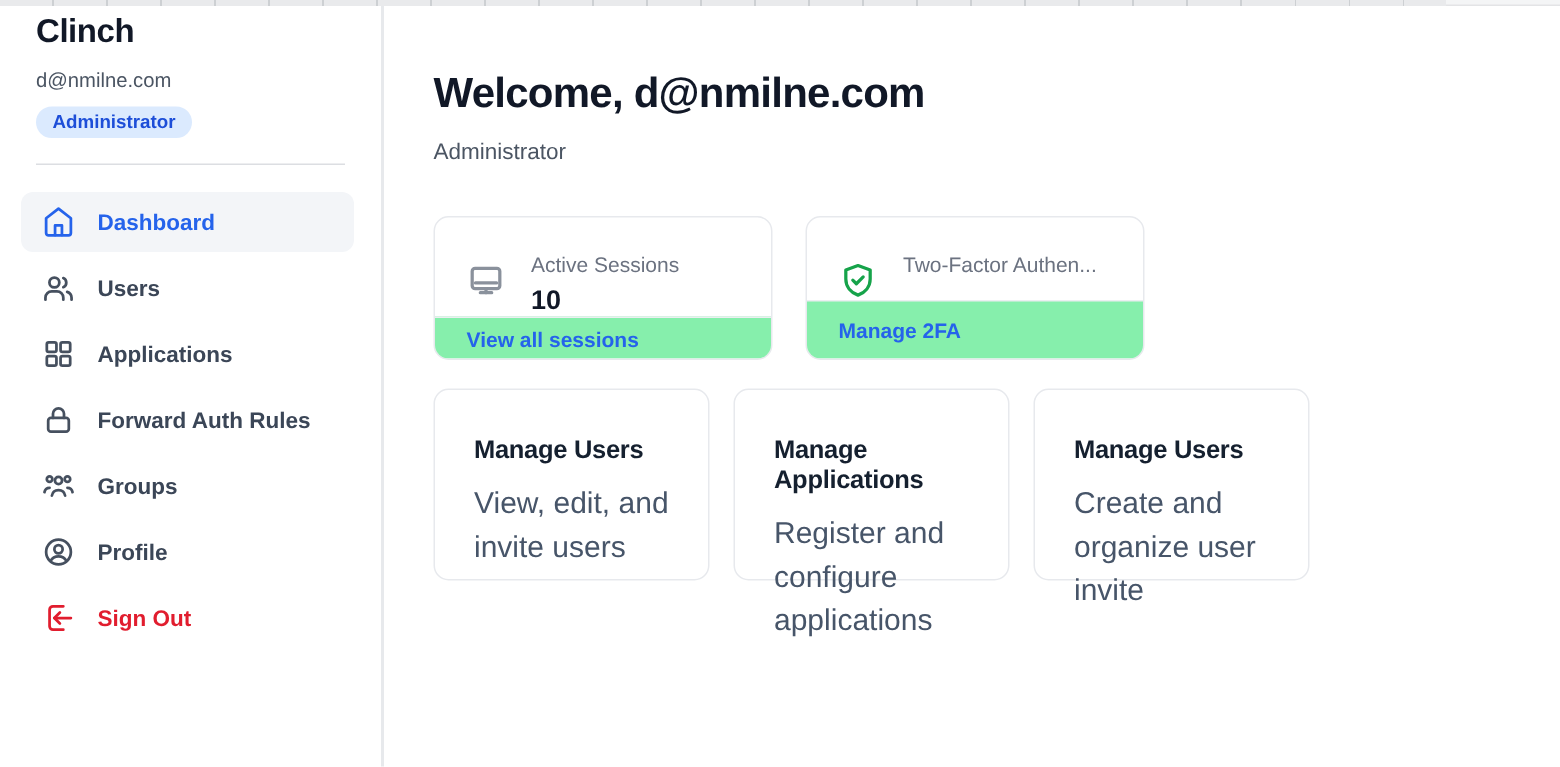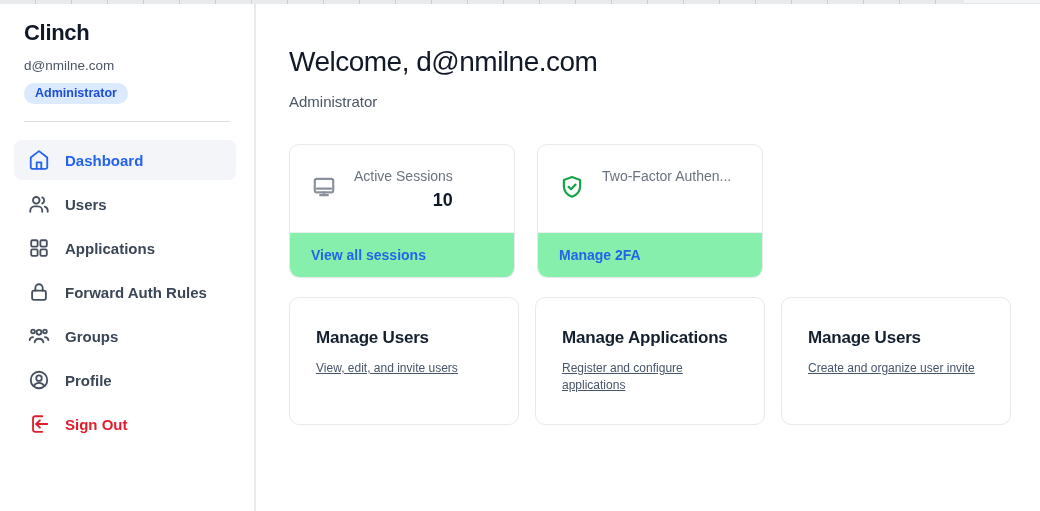--- a/index.html
+++ b/index.html
@@ -7,65 +7,65 @@
     font-family:"Liberation Sans","DejaVu Sans",sans-serif; }
 
   
   .topstrip { position:absolute; top:0; left:0; width:1040px; height:4px;
     background:repeating-linear-gradient(to right,#e9eaec 0px,#e9eaec 35px,#cdd0d3 35px,#cdd0d3 36px); }
   .topstrip-right { position:absolute; right:0; top:0; width:76px; height:4px;
     background:#f4f5f6; border-bottom:1px solid #e3e4e6; }
 
   
   .sidebar { position:absolute; top:4px; left:0; width:256px; height:507px;
-    background:#ffffff; border-right:2px solid #e7e9ec; padding-top:16px; }
+    background:#ffffff; border-right:2px solid #e7e9ec; padding-top:4px; }
   .brand { font-size:22px; font-weight:800; color:#111827; margin:0 0 0 24px; letter-spacing:-0.3px; }
   .email { font-size:13.5px; color:#4b5563; margin:12px 0 0 24px; }
   .badge { display:inline-block; margin:10px 0 0 24px; padding:3px 11px 4px;
     background:#dbeafe; color:#1d4ed8; font-size:12.5px; font-weight:700; border-radius:11px; }
   .divider { border:none; border-top:1px solid #dcdee2; margin:17px 24px 0 24px; }
 
   nav { margin-top:18px; }
   .nav-item { display:flex; align-items:center; gap:15px; height:40px; margin:0 18px 4px 14px;
     padding:0 14px; border-radius:8px; cursor:pointer; color:#3b4657; }
   .nav-item .icon { width:22px; height:22px; display:flex; align-items:center; color:#46505f; }
   .nav-item .icon svg { width:22px; height:22px; }
   .nav-label { font-size:15px; font-weight:700; }
   .nav-item.active { background:#f3f5f8; color:#2563eb; }
   .nav-item.active .icon { color:#2563eb; }
   .nav-item.danger { color:#e11d2e; }
   .nav-item.danger .icon { color:#e11d2e; }
 
   
   main { position:absolute; top:4px; left:258px; width:782px; height:507px; background:#ffffff; }
-  h1 { font-size:28px; font-weight:400; color:#111827; letter-spacing:-0.5px; margin:42px 0 0 31px; }
+  h1 { font-size:28px; font-weight:700; color:#111827; letter-spacing:-0.5px; margin:42px 0 0 31px; }
   .subtitle { font-size:15px; color:#4b5563; margin:15px 0 0 31px; }
 
   .stat-row { display:flex; gap:22px; margin:34px 0 0 31px; }
-  .stat-card { width:226px; height:134px; background:#ffffff; border:1px solid #e7e9ed;
-    border-radius:10px; display:flex; flex-direction:column; overflow:hidden;text-align:right; }
+  .stat-card { width:226px; height:96px; background:#ffffff; border:1px solid #e7e9ed;
+    border-radius:10px; display:flex; flex-direction:column; overflow:hidden; }
   .stat-body { flex:1; display:flex; gap:17px; padding:23px 20px 0 21px; }
   .stat-icon { width:26px; height:26px; margin-top:6px; }
   .stat-icon svg { width:26px; height:26px; }
   .stat-icon.gray { color:#8a919c; }
   .stat-icon.green { color:#16a34a; }
   .stat-label { font-size:14px; color:#6b7280; white-space:nowrap; overflow:hidden; }
   .stat-value { font-size:18px; font-weight:800; color:#111827; margin-top:6px; }
   .stat-value.green { color:#16a34a; }
   .stat-footer { height:45px; background:#86efac; border-top:1px solid #eceef1;
     display:flex; align-items:center; padding-left:21px; }
   .stat-link { font-size:14px; font-weight:700; color:#2563eb; text-decoration:none; cursor:pointer; }
 
   h2 { font-size:19px; font-weight:800; color:#111827; margin:37px 0 0 31px; letter-spacing:-0.2px; }
 
   .action-row { display:flex; gap:16px; margin:19px 0 0 31px; }
-  .action-card { width:230px; height:128px; background:#ffffff; border:1px solid #e7e9ed;
+  .action-card { width:184px; height:128px; background:#ffffff; border:1px solid #e7e9ed;
     border-radius:10px; padding:30px 26px 0 26px; cursor:pointer; }
   .action-title { font-size:17px; font-weight:800; color:#15202f; letter-spacing:-0.2px; }
-  .action-desc { font-size:12px; color:#475569; margin-top:12px; line-height:1.45;text-decoration:underline; }
+  .action-desc { font-size:20px; color:#475569; margin-top:12px; line-height:1.45; }
 </style>
 </head>
 <body>
 
 <div class="topstrip">
   <div class="topstrip-right"></div>
 </div>
 
 <aside class="sidebar">
   <div class="brand">Clinch</div>

